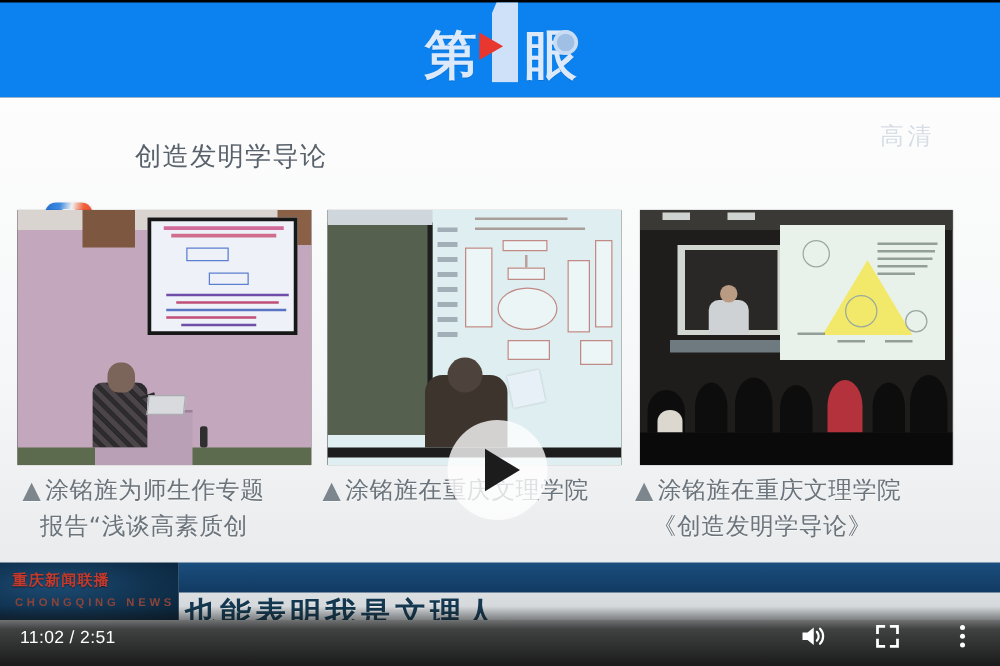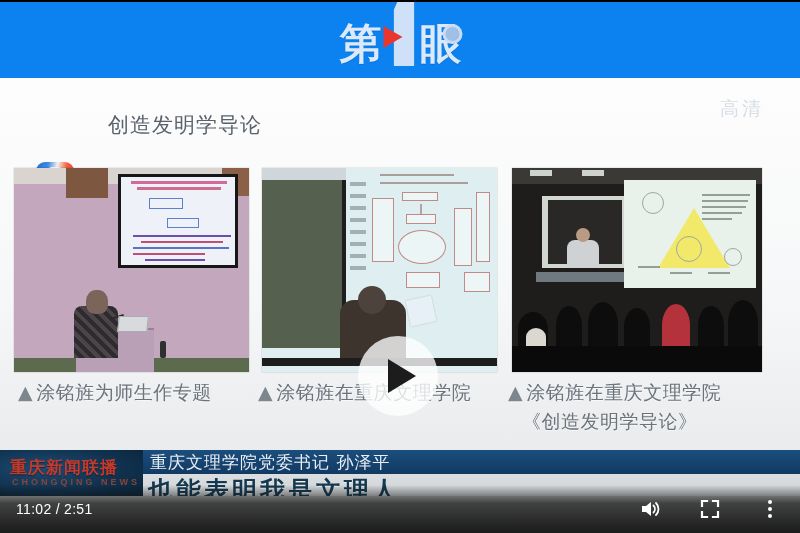--- a/index.html
+++ b/index.html
@@ -98,21 +98,21 @@
   .app-icon::after {
     content: "";
     position: absolute; left: 13px; top: 5px;
     width: 12px; height: 24px;
     background: #fff;
     border-radius: 3px;
     clip-path: polygon(0 0,100% 0,100% 100%,52% 100%,0 62%);
   }
 
   .hd-badge {
-    position: absolute; right: 36px; top: 18px;
+    position: absolute; right: 52px; top: 18px;
     font-size: 19px; letter-spacing: 3px;
     color: #d6dde4;
     font-family: "DejaVu Sans", sans-serif;
     text-shadow: 0 1px 0 rgba(255,255,255,.8);
   }
 
   
   .panels {
     position: absolute; left: 0; top: 90px;
     width: 800px; height: 206px;
@@ -212,21 +212,21 @@
   .news-band {
     position:absolute; left:0; top:372px; width:800px; height:46px;
     background: linear-gradient(180deg,#eceeef 0%,#dcdfe1 52%,#cfd3d6 100%);
   }
   .news-left {
     position:absolute; left:0; top:0; width:143px; height:46px;
     background: radial-gradient(ellipse at 30% 40%, #1d4b73 0%, #10324f 55%, #0a2236 100%);
   }
   .news-logo {
     position:absolute; left:10px; top:6px;
-    font-size:17px; font-weight:700; letter-spacing:1px;
+    font-size:12px; font-weight:700; letter-spacing:1px;
     color:#c43a2c;
     font-family:"DejaVu Sans", sans-serif;
     text-shadow:0 1px 1px rgba(0,0,0,.45);
   }
   .news-logo-sub {
     position:absolute; left:12px; top:27px;
     font-size:9px; letter-spacing:3px;
     color:#8c4438; font-weight:700;
     font-family:"Liberation Sans", sans-serif;
   }
@@ -399,37 +399,37 @@
           <div class="aud" style="left:186px;width:26px;height:40px;"></div>
           <div class="aud" style="left:216px;width:30px;height:46px;"></div>
           <div class="tablebot"></div>
         </div>
 
       </div>
 
       <div class="captions">
         <div class="caption c1">
           <span class="tri-mark">▲</span><span>涂铭旌为师生作专题</span>
+          <span class="ln2">报告“浅谈高素质创</span>
         </div>
         <div class="caption c2">
           <span class="tri-mark">▲</span><span>涂铭旌在重庆文理学院</span>
         </div>
         <div class="caption c3">
           <span class="tri-mark">▲</span><span>涂铭旌在重庆文理学院</span>
           <span class="ln3">《创造发明学导论》</span>
         </div>
       </div>
 
       <div class="news-band">
         <div class="news-left">
           <div class="news-logo">重庆新闻联播</div>
           <div class="news-logo-sub">CHONGQING NEWS</div>
         </div>
         <div class="news-title-bar"></div>
-        <div class="news-title">重庆文理学院党委书记 孙泽平</div>
         <div class="news-sub">也能表明我是文理人</div>
       </div>
       <div class="video-bottom-fill"></div>
 
     </div>
 
     <div class="play-overlay">
       <span class="tri"></span>
     </div>
   </div>

